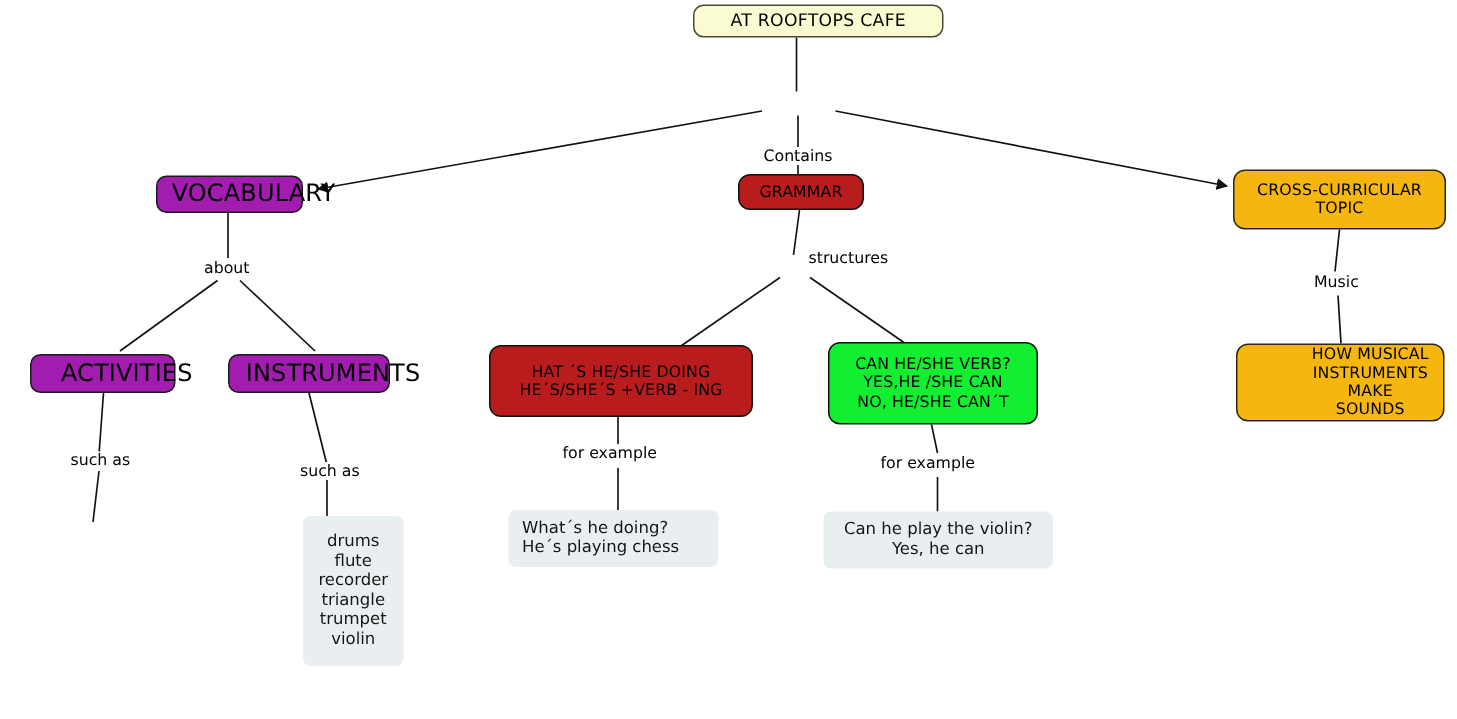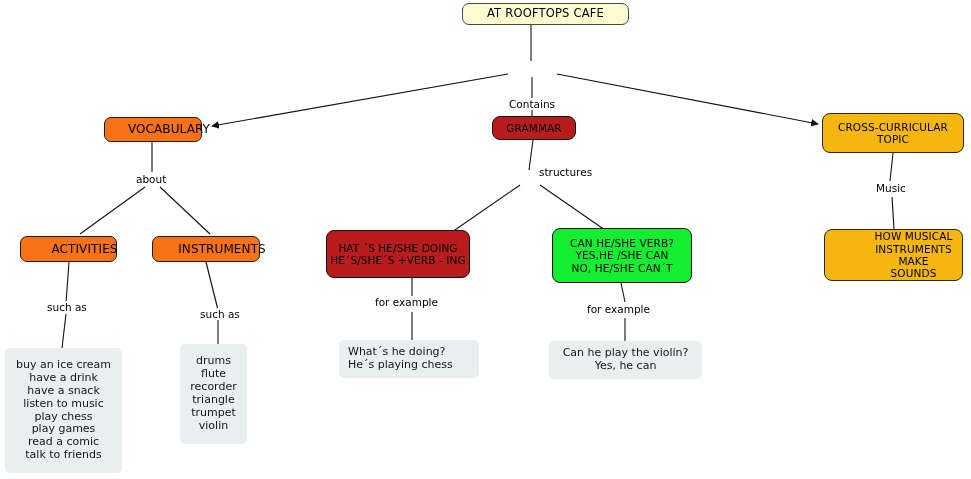--- a/index.html
+++ b/index.html
@@ -41,25 +41,25 @@
   .n-title {
     background: #fbfbd2;
     border: 1px solid #4a4a3a;
     border-radius: 7px;
     color: #000000;
     font-size: 11.5px;
     letter-spacing: 0.2px;
   }
   
   .n-purple {
-    background: #f97316;
+    background: #a21caf;
     border: 1px solid #1b1b1b;
     border-radius: 7px;
     color: #000000;
-    font-size: 12px;
+    font-size: 16px;
     letter-spacing: 0.1px;
     padding-left: 32px;
   }
   
   .n-green {
     background: #b91c1c;
     border: 1px solid #111111;
     border-radius: 8px;
     color: #000000;
     font-size: 10.5px;
@@ -161,41 +161,33 @@
 
   <div class="node n-green" style="left:492px; top:116px; width:84px; height:24px;">GRAMMAR</div>
 
   <div class="node n-orange" style="left:822px; top:113px; width:142px; height:40px;">CROSS-CURRICULAR
 TOPIC</div>
 
   <div class="node n-purple" style="left:20px; top:236px; width:97px; height:26px;">ACTIVITIES</div>
 
   <div class="node n-purple" style="left:152px; top:236px; width:108px; height:26px;">INSTRUMENTS</div>
 
-  <div class="node n-green" style="left:326px; top:230px; width:144px; height:48px;">HAT ´S HE/SHE DOING
+  <div class="node n-green" style="left:326px; top:230px; width:176px; height:48px;">HAT ´S HE/SHE DOING
 HE´S/SHE´S +VERB - ING</div>
 
   <div class="node n-green-bright" style="left:552px; top:228px; width:140px; height:55px;">CAN HE/SHE VERB?
 YES,HE /SHE CAN
 NO, HE/SHE CAN´T</div>
 
   <div class="node n-orange" style="left:824px; top:229px; width:139px; height:52px;padding-left:40px;">HOW MUSICAL
 INSTRUMENTS MAKE
 SOUNDS</div>
 
-  <div class="node n-pale" style="left:5px; top:348px; width:117px; height:125px;">buy an ice cream
-have a drink
-have a snack
-listen to music
-play chess
-play games
-read a comic
-talk to friends</div>
-
-  <div class="node n-pale" style="left:180px; top:344px; width:67px; height:100px;">drums
+
+  <div class="node n-pale" style="left:202px; top:344px; width:67px; height:100px;">drums
 flute
 recorder
 triangle
 trumpet
 violin</div>
 
   <div class="node n-pale align-left" style="left:339px; top:340px; width:140px; height:38px;">What´s he doing?
 He´s playing chess</div>
 
   <div class="node n-pale" style="left:549px; top:341px; width:153px; height:38px;">Can he play the violin?

